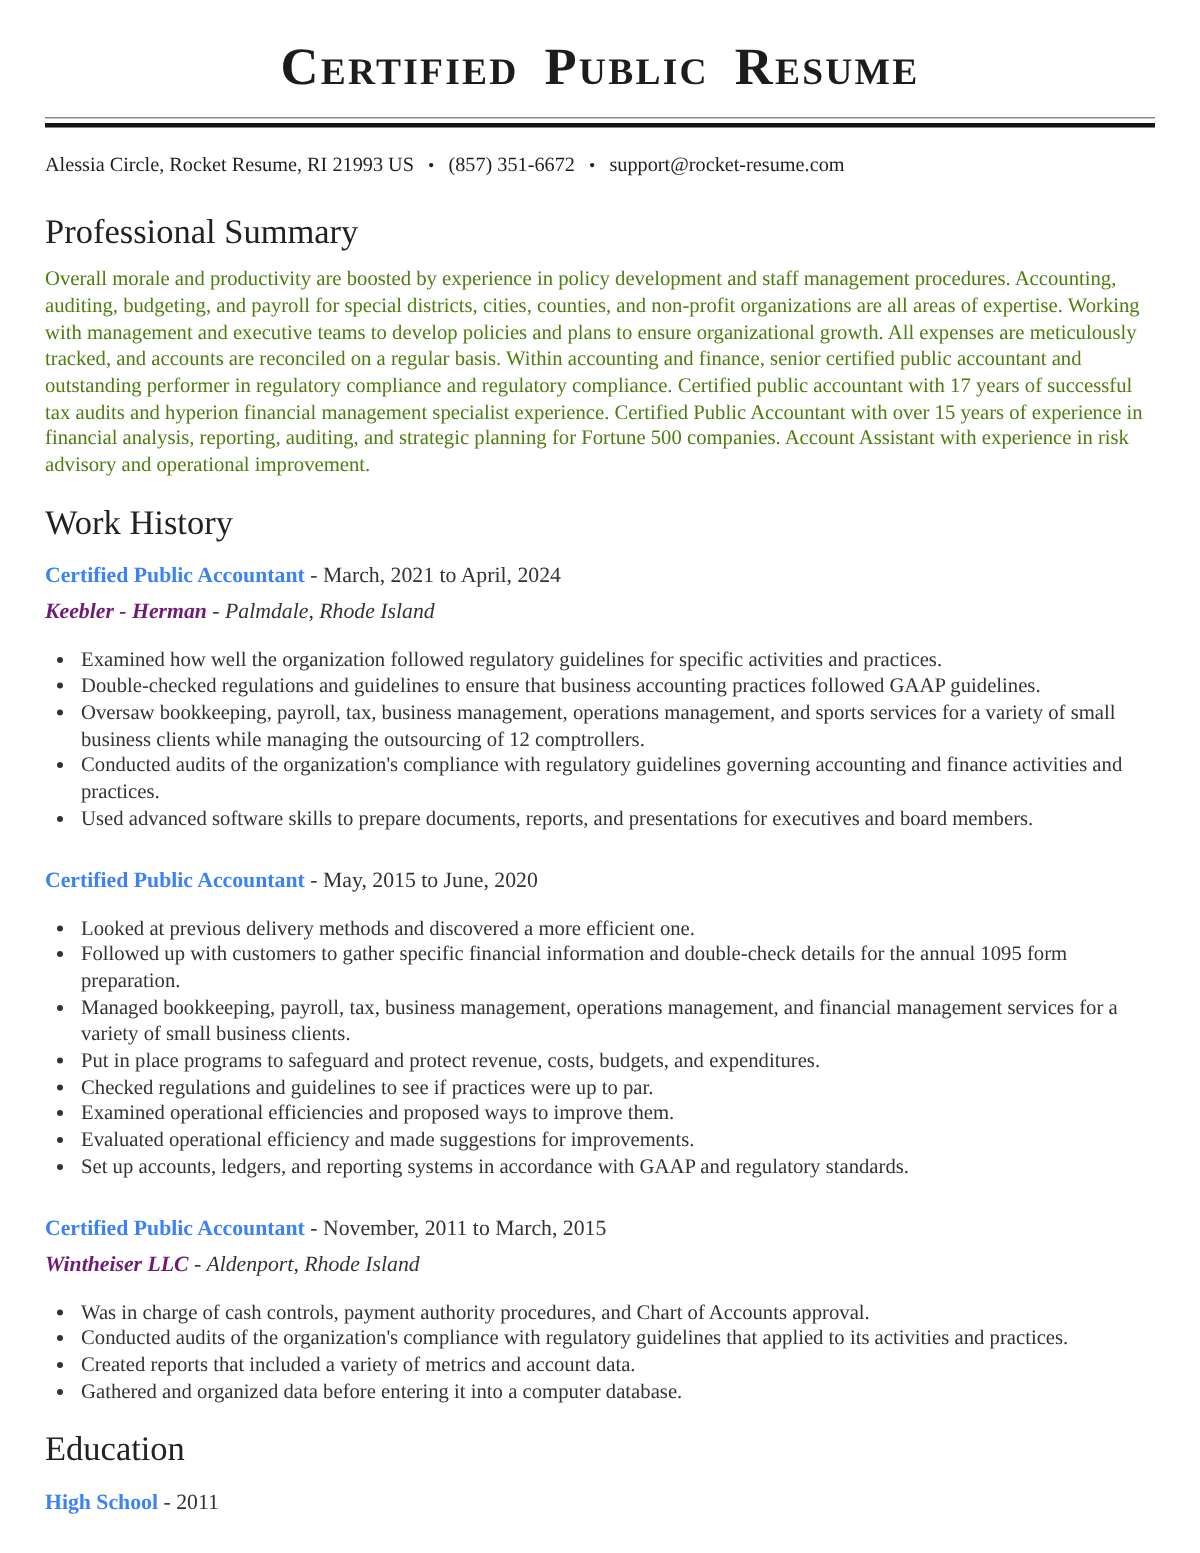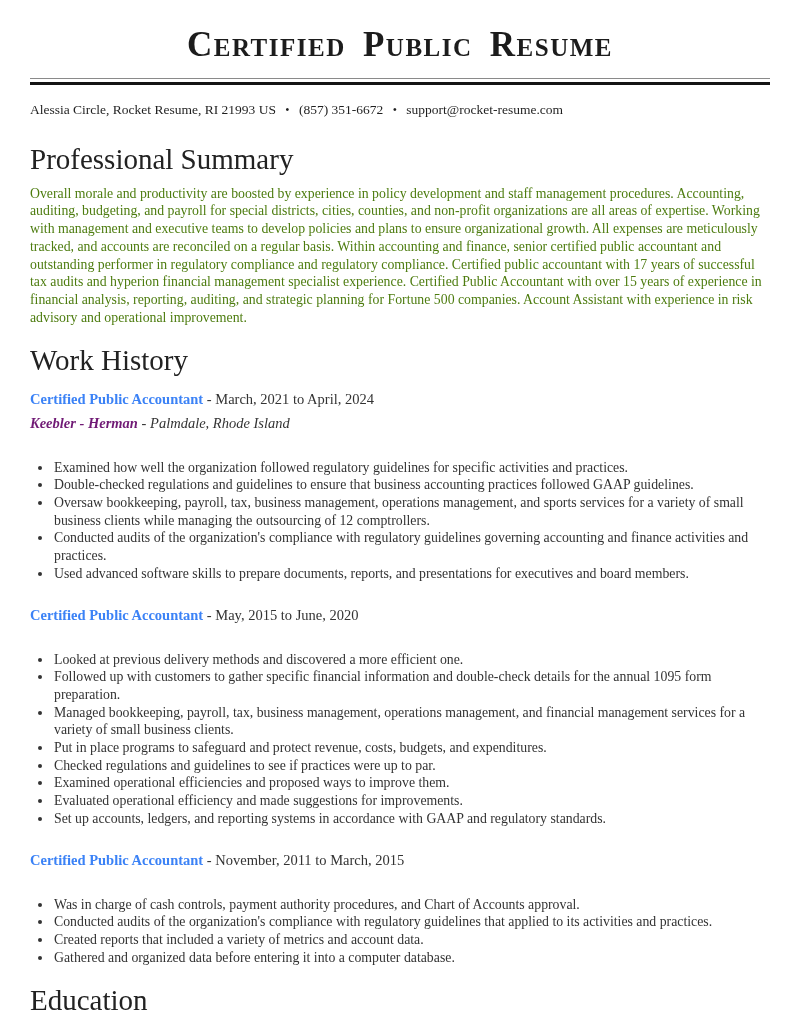--- a/index.html
+++ b/index.html
@@ -34,21 +34,21 @@
   .contact-line {
     margin-top: 17px;
     font-size: 13.5px;
     color: #1f1f1f;
   }
   .contact-line .dot-sep { margin: 0 6px; font-size: 12px; color: #1f1f1f; }
 
   
   h2.section-heading {
     font-weight: normal;
-    font-size: 29px;
+    font-size: 23px;
     color: #222222;
     line-height: 1.25;
   }
   #summary-heading { margin-top: 23px; }
   .summary-text {
     margin-top: 8px;
     font-size: 13.8px;
     line-height: 17.7px;
     color: #4d7c0f;
   }
@@ -57,21 +57,21 @@
 
   
   .job { margin-top: 11px; }
   .job + .job { margin-top: 23px; }
   .entry-title-line { font-size: 14.5px; color: #333; line-height: 19px; }
   .entry-title-line .bold { font-weight: bold; color: #3b82f6; }
   .entry-sub-line { font-style: italic; font-size: 14.5px; color: #333; line-height: 19px; margin-top: 5px; }
   .entry-sub-line .bold { font-weight: bold; color: #701a75; }
 
   ul.bullets {
-    margin-top: 26px;
+    margin-top: 13px;
     padding-left: 23px;
     list-style: disc outside;
   }
   ul.bullets li {
     font-size: 13.8px;
     line-height: 17.7px;
     padding-left: 1px;
   }
 
   
@@ -139,20 +139,25 @@
         <li>Set up accounts, ledgers, and reporting systems in accordance with GAAP and regulatory standards.</li>
       </ul>
     </article>
 
     <article class="job">
       <div class="entry-title-line">
         <span class="bold">Certified Public Accountant</span>
         <span>-</span>
         <span>November, 2011 to March, 2015</span>
       </div>
+      <div class="entry-sub-line">
+        <span class="bold">Wintheiser LLC</span>
+        <span>-</span>
+        <span>Aldenport, Rhode Island</span>
+      </div>
       <ul class="bullets">
         <li>Was in charge of cash controls, payment authority procedures, and Chart of Accounts approval.</li>
         <li>Conducted audits of the organization's compliance with regulatory guidelines that applied to its activities and practices.</li>
         <li>Created reports that included a variety of metrics and account data.</li>
         <li>Gathered and organized data before entering it into a computer database.</li>
       </ul>
     </article>
   </section>
 
   <section>

